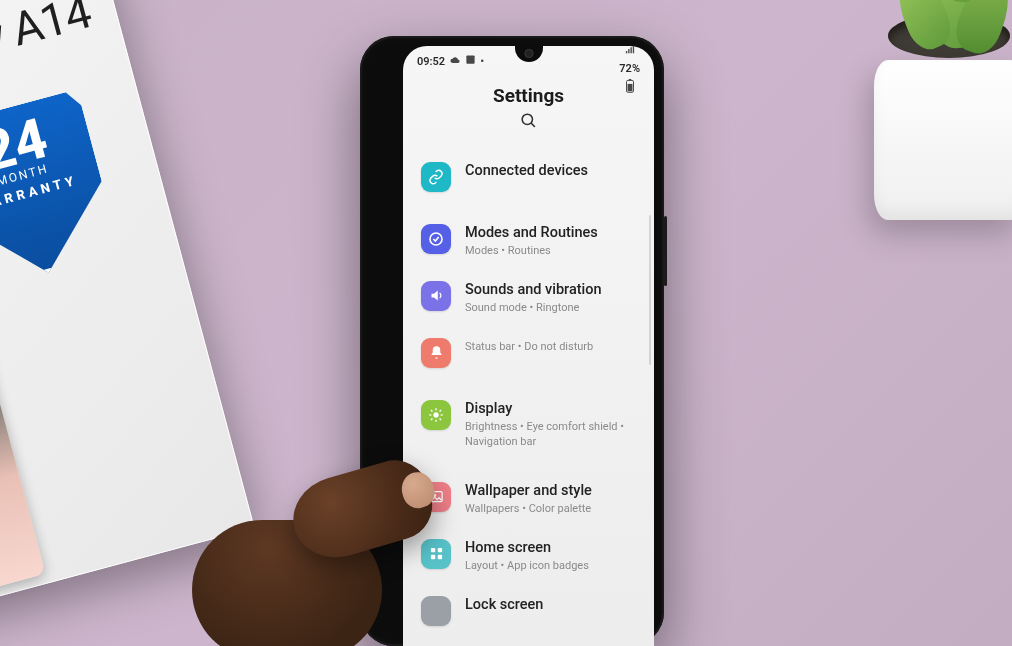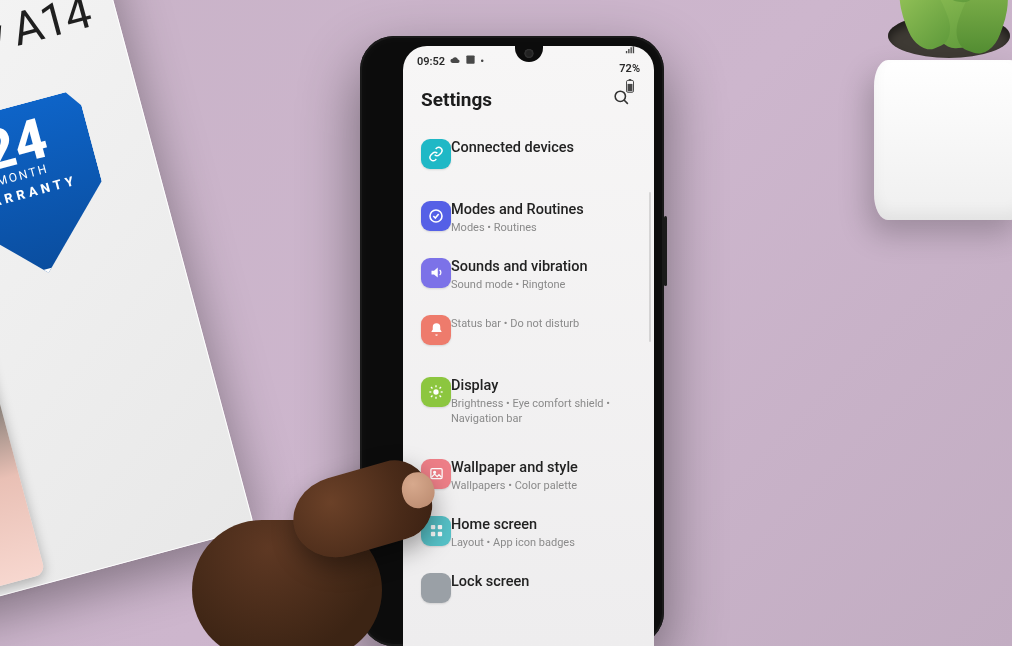--- a/index.html
+++ b/index.html
@@ -72,27 +72,27 @@
   .pwr{position:absolute;right:-3px;top:180px;width:3px;height:70px;background:#1b1b1b;border-radius:2px;}
 
   
   .statusbar{height:30px; padding:0 14px; display:flex; align-items:center; justify-content:space-between;
     font-size:11px; color:#2a2a2a; font-weight:600;}
   .statusbar .left{display:flex;align-items:center;gap:4px;}
   .statusbar .right{display:flex;align-items:center;gap:4px;flex-direction:column;}
   .sb-ico{opacity:.85}
 
   
-  .hdr{display:flex;align-items:center;justify-content:space-between;padding:8px 18px 14px;}
+  .hdr{display:flex;align-items:center;justify-content:space-between;padding:8px 18px 14px;flex-direction:column;}
   .hdr h1{font-size:19px;font-weight:700;color:#1c1c1c;}
   .search-btn{width:30px;height:30px;border:none;background:transparent;display:flex;align-items:center;justify-content:center;color:#333;cursor:pointer;}
 
   
   .list{padding:0 14px 0 14px; position:relative;}
-  .item{display:flex;align-items:flex-start;padding:11px 4px;cursor:pointer;border-radius:12px;}
+  .item{display:flex;align-items:flex-start;gap:14px;padding:11px 4px;cursor:pointer;border-radius:12px;}
   .icn{width:30px;height:30px;border-radius:9px;flex:0 0 30px;display:flex;align-items:center;justify-content:center;color:#fff;box-shadow:0 1px 2px rgba(0,0,0,.12);}
   .txts{flex:1;min-width:0;}
   .title{font-size:14.5px;color:#222;line-height:1.25;font-weight:500;}
   .sub{font-size:11px;color:#8a8a8a;line-height:1.35;margin-top:2px;}
   .sep{height:10px;}
   .scrollhint{position:absolute;right:3px;top:64px;width:2px;height:150px;background:rgba(0,0,0,.12);border-radius:2px;}
 
   
   .c-teal{background:#1fb8c6;} .c-indigo{background:#5560e6;} .c-violet{background:#7c72e8;}
   .c-coral{background:#ee7b6c;} .c-green{background:#8cc63f;} .c-pink{background:#ed7e87;}

